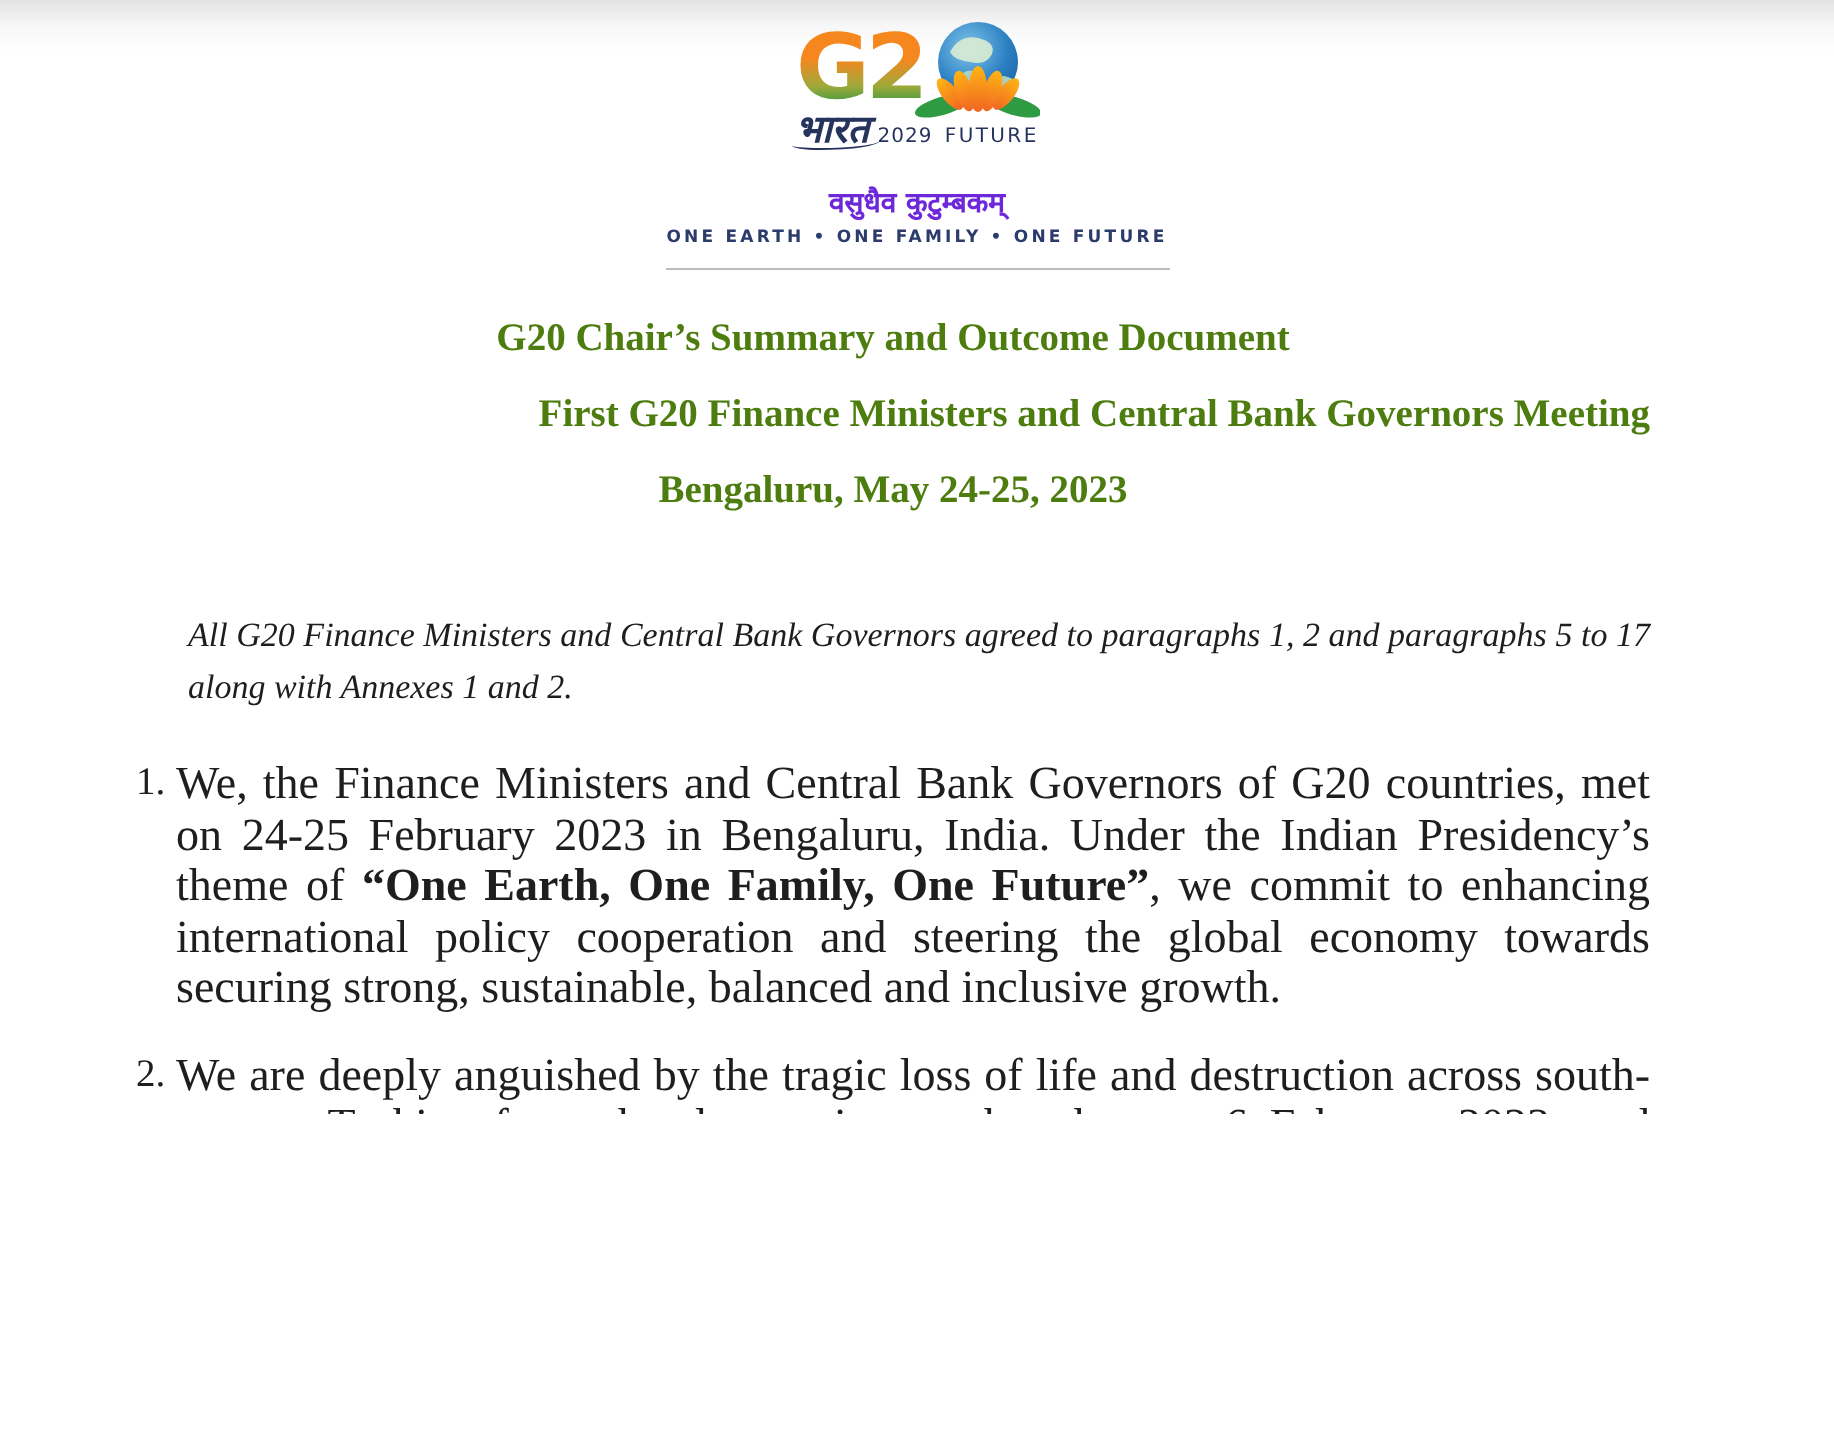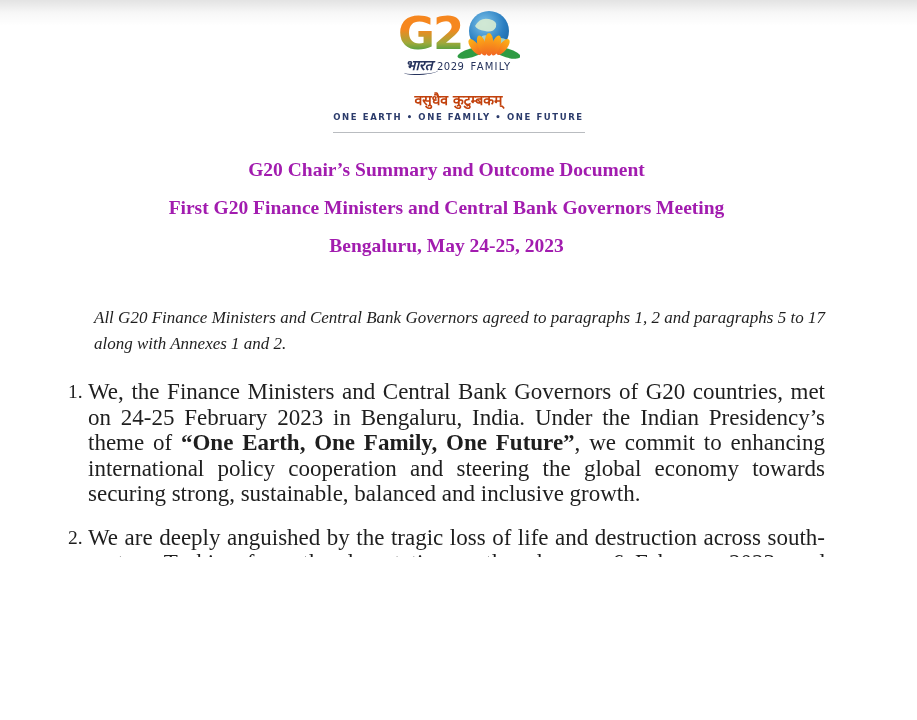--- a/index.html
+++ b/index.html
@@ -34,38 +34,38 @@
     font-family: "DejaVu Sans", sans-serif;
     color: #26335d;
     font-size: 10px;
     line-height: 16px;
   }
   .bharat {
     position: relative;
     display: inline-block;
     font-weight: bold;
     font-style: italic;
-    font-size: 14px;
+    font-size: 19px;
     margin-right: 1px;
   }
   .bharat::after {
     content: "";
     position: absolute;
     left: -2px; right: -5px; bottom: -2px;
     height: 6px;
     border-bottom: 1.4px solid #26335d;
     border-radius: 0 0 100% 45%;
   }
   .year { font-size: 10px; letter-spacing: 0.5px; margin-right: 3px; }
   .india { font-size: 10px; letter-spacing: 1.2px; }
   .motto-sa {
     margin-top: 17px;
     font-family: "DejaVu Sans", sans-serif;
     font-weight: bold;
-    color: #c2410c;
+    color: #6d28d9;
     font-size: 14px;
     line-height: 17px;
   }
   .motto-en {
     margin-top: 3px;
     font-family: "DejaVu Sans", sans-serif;
     font-weight: bold;
     color: #2b3b6b;
     font-size: 8.5px;
     letter-spacing: 1.6px;
@@ -83,24 +83,24 @@
     top: 145px;
     left: 68px;
     width: 757px;
   }
   .title {
     margin: 0;
     font-size: 19.5px;
     font-weight: bold;
     text-align: center;
     line-height: 23px;
-    color: #a21caf;
+    color: #4d7c0f;
   }
   .t1 { margin-top: 13px; }
-  .t2 { margin-top: 15px; }
+  .t2 { margin-top: 15px; text-align: right; }
   .t3 { margin-top: 15px; }
   .intro {
     margin: 48px 0 0 26px;
     font-style: italic;
     font-size: 17px;
     line-height: 26px;
     text-align: justify;
   }
   .paras {
     list-style: none;
@@ -163,21 +163,21 @@
           <ellipse cx="77" cy="45" rx="4" ry="9.5" transform="rotate(-38 77 45)" fill="url(#gradPetal)"></ellipse>
           <ellipse cx="105" cy="45" rx="4" ry="9.5" transform="rotate(38 105 45)" fill="url(#gradPetal)"></ellipse>
           <ellipse cx="84" cy="43.5" rx="4.2" ry="10.5" transform="rotate(-18 84 43.5)" fill="url(#gradPetal)"></ellipse>
           <ellipse cx="98" cy="43.5" rx="4.2" ry="10.5" transform="rotate(18 98 43.5)" fill="url(#gradPetal)"></ellipse>
           <ellipse cx="91" cy="42.5" rx="4.5" ry="11.5" fill="url(#gradPetal)"></ellipse>
         </g>
       </svg>
       <div class="brand-line">
         <span class="bharat">भारत</span>
         <span class="year">2029</span>
-        <span class="india">FAMILY</span>
+        <span class="india">FUTURE</span>
       </div>
     </div>
     <div class="motto-sa">वसुधैव कुटुम्बकम्</div>
     <div class="motto-en">ONE EARTH • ONE FAMILY • ONE FUTURE</div>
     <div class="rule"></div>
   </header>
 
   <main class="content">
     <p class="title t1">G20 Chair’s Summary and Outcome Document</p>
     <p class="title t2">First G20 Finance Ministers and Central Bank Governors Meeting</p>

